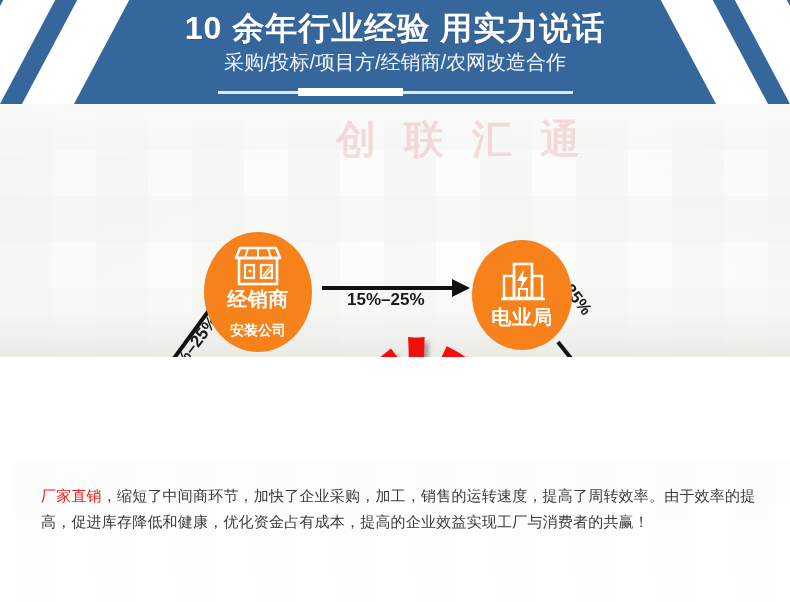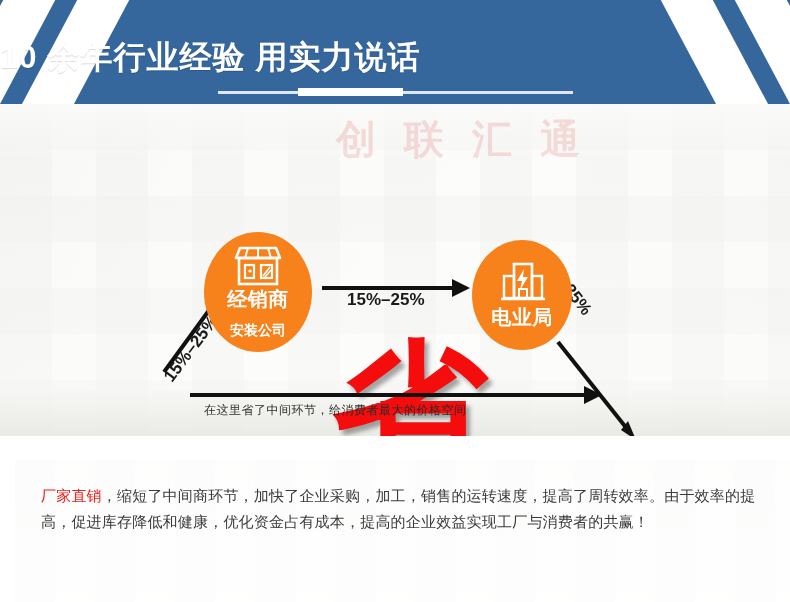--- a/index.html
+++ b/index.html
@@ -39,21 +39,21 @@
   .chev.l2 { left: 48px;   transform: skewX(-28deg); }
   .chev.r1 { left: 690px;  transform: skewX(28deg); }
   .chev.r2 { left: 764px;  transform: skewX(28deg); }
 
   .banner-inner {
     position: absolute;
     left: 0; top: 0;
     width: 790px;
     height: 104px;
     display: flex;
-    flex-direction: row;
+    flex-direction: column;
     align-items: center;
     justify-content: flex-start;
     z-index: 3;
   }
   .banner-title {
     margin-top: 9px;
     color: #ffffff;
     font-size: 32px;
     font-weight: bold;
     letter-spacing: 1px;
@@ -87,21 +87,21 @@
     background: #ffffff;
     z-index: 5;
   }
 
   
   .stage {
     position: absolute;
     left: 0;
     top: 104px;
     width: 790px;
-    height: 332px;
+    height: 253px;
     overflow: hidden;
     background: #f7f7f5;
   }
   
   .bg-photo {
     position: absolute;
     inset: 0;
     background:
       linear-gradient(to bottom, rgba(255,255,255,0.72), rgba(255,255,255,0.82)),
       repeating-linear-gradient(to right,
@@ -239,20 +239,21 @@
 <div id="page">
 
   <div class="banner">
     <div class="chev l1"></div>
     <div class="chev l2"></div>
     <div class="chev r1"></div>
     <div class="chev r2"></div>
 
     <div class="banner-inner">
       <div class="banner-title">10 余年行业经验 用实力说话</div>
+      <div class="banner-sub">采购/投标/项目方/经销商/农网改造合作</div>
     </div>
     <div class="banner-rule"></div>
     <div class="banner-rule-center"></div>
   </div>
 
   <div class="stage">
     <div class="bg-photo"></div>
     <div class="bg-sky"></div>
     <div class="bg-ground"></div>
 

